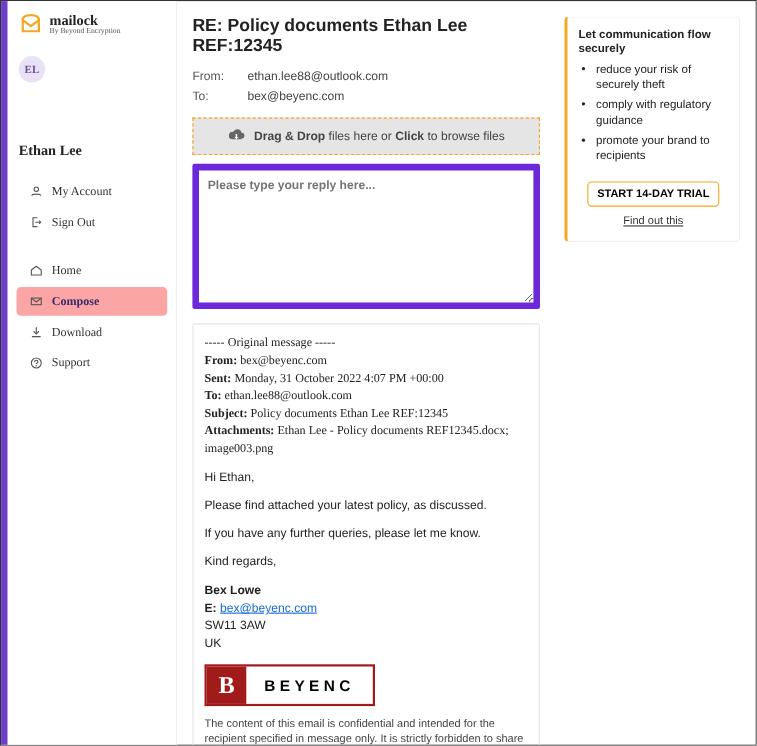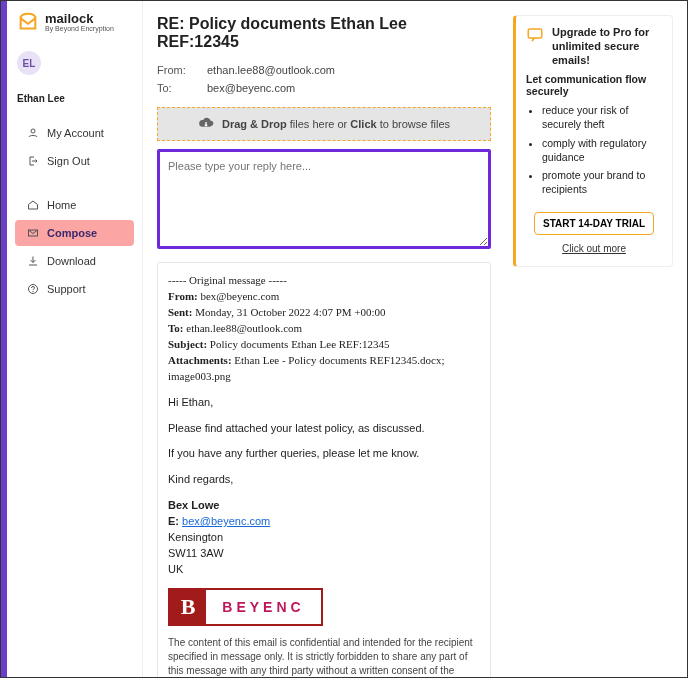--- a/index.html
+++ b/index.html
@@ -1,60 +1,60 @@
 <!DOCTYPE html>
 <html><head>
 <meta charset="utf-8">
 <style>
 * { box-sizing: border-box; margin: 0; padding: 0; }
 body { font-family: -apple-system, BlinkMacSystemFont, "Segoe UI", Arial, sans-serif; font-size: 12px; color: #222; background: #fff; }
 .app { display: flex; width: 688px; height: 678px; border: 1px solid #333; }
 .purplebar { width: 6px; background: #6b3fc9; }
 
-.sidebar { width: 136px; padding: 10px 0; border-right: 1px solid #eee; background:#fff; }
+.sidebar { width: 154px; padding: 10px 0; border-right: 1px solid #eee; background:#fff;font-family:Liberation Serif, serif; }
 .logo { display:flex; align-items:center; gap:6px; padding: 0 10px 12px 10px; }
 .logo-mark { width:22px; height:22px; }
 .logo-text { display:flex; flex-direction:column; line-height:1; }
 .logo-text .brand { font-weight:700; font-size:13px; color:#222; }
 .logo-text .tag { font-size:7px; color:#555; }
 
 .user { display:flex; align-items:flex-start; gap:18px; padding:6px 10px 14px 10px;flex-direction:column; }
 .avatar { width:24px; height:24px; border-radius:50%; background:#e9e2f6; color:#6b4ea3; display:flex; align-items:center; justify-content:center; font-size:10px; font-weight:600; }
-.uname { font-size:10px; font-weight:600; }
+.uname { font-size:13px; font-weight:600;margin-top:36px; }
 
 .navitem { display:flex; gap:8px; padding:7px 12px; font-size:11px; color:#333; cursor:pointer; border-radius:4px; margin:2px 8px;}
 .navitem .ico { width:12px; height:12px; display:inline-flex; align-items:center; justify-content:center; color:#555;}
 .navitem.active { background:#fca5a5; color:#3a2a6b; font-weight:600; }
 .navgap { height:14px; }
 
 .main { flex:1; padding:14px 14px 10px 14px; overflow:auto; display:flex; gap:22px; align-items:flex-start; }
 .col-left { flex:1; min-width:0; }
 .col-right { width:160px; }
 
 h1.title { font-size:16px; font-weight:700; margin-bottom:10px; }
 
 .meta-row { display:flex; font-size:11px; color:#555; padding:3px 0; }
 .meta-label { width:50px; color:#555; }
 .meta-val { color:#444; }
 
 .dropzone { margin-top:10px; border:1px dashed #f5a623; background:#e5e5e5; padding:8px; display:flex; align-items:center; justify-content:center; gap:8px; font-size:11px; color:#444; cursor:pointer; }
 .dropzone .cloud { width:16px; height:16px; color:#666; }
 
-.reply { width:100%; height:100px; margin-top:8px; border:3px solid #6d28d9; border-radius:2px; padding:8px; font-size:11px; color:#888; resize:vertical; font-family:inherit; }
+.reply { width:100%; height:132px; margin-top:8px; border:6px solid #6d28d9; border-radius:2px; padding:8px; font-size:11px; color:#888; resize:vertical; font-family:inherit;font-weight:bold; }
 
 .thread { margin-top:10px; border:1px solid #e5e5e5; border-radius:2px; padding:10px; font-size:11px; line-height:1.45; color:#222; }
 .thread p { margin-bottom:10px; }
 .thread .hdr { font-family: "Times New Roman", serif; font-size:11px; margin-bottom:10px; }
 .thread .hdr b { font-weight:700; }
 .sig-name { font-weight:700; }
 .sig a { color:#1869d6; text-decoration:underline; }
 
 .beyenc-logo { display:flex; align-items:center; width:155px; height:38px; border:2px solid #a11b1b; margin:10px 0; }
 .beyenc-logo .sq { width:36px; height:34px; background:#a11b1b; color:#fff; display:flex; align-items:center; justify-content:center; font-family:serif; font-size:22px; font-weight:700;}
-.beyenc-logo .wm { flex:1; text-align:center; font-family: Arial, sans-serif; letter-spacing:4px; font-size:14px; font-weight:600; color:#be185d;}
+.beyenc-logo .wm { flex:1; text-align:center; font-family: Arial, sans-serif; letter-spacing:4px; font-size:14px; font-weight:600; color:#000000;}
 .disclaimer { font-size:10px; color:#444; line-height:1.4; }
 
 .promo { border:1px solid #eee; border-left:3px solid #f5a623; border-radius:4px; padding:10px 10px 12px 10px; font-size:10.5px; }
 .promo-head { display:flex; gap:8px; align-items:flex-start; margin-bottom:6px; }
 .promo-head .ico { width:18px; height:18px; color:#f5a623; flex-shrink:0;}
 .promo-head .t { font-weight:700; line-height:1.25; font-size:11px; }
 .promo-sub { font-weight:700; margin-bottom:6px; font-size:10.5px;}
 .promo ul { padding-left:16px; margin-bottom:10px; }
 .promo li { margin-bottom:4px; line-height:1.35; }
 .btn-trial { display:block; margin:16px auto 8px; border:1.5px solid #f5a623; background:#fff; padding:5px 8px; font-size:10px; font-weight:700; border-radius:4px; cursor:pointer; }
@@ -178,49 +178,41 @@
           <b>Subject:</b> Policy documents Ethan Lee REF:12345<br>
           <b>Attachments:</b> Ethan Lee - Policy documents REF12345.docx; image003.png
         </div>
         <p>Hi Ethan,</p>
         <p>Please find attached your latest policy, as discussed.</p>
         <p>If you have any further queries, please let me know.</p>
         <p>Kind regards,</p>
         <div class="sig">
           <div class="sig-name">Bex Lowe</div>
           <div><b>E: </b><a href="#">bex@beyenc.com</a></div>
-          <div>Kensington</div>
           <div>SW11 3AW</div>
           <div>UK</div>
         </div>
         <div class="beyenc-logo">
           <div class="sq">B</div>
           <div class="wm">BEYENC</div>
         </div>
         <div class="disclaimer">The content of this email is confidential and intended for the recipient specified in message only. It is strictly forbidden to share any part of this message with any third party without a written consent of the sender. If you received this message by mistake, please reply to this message and follow with its deletion, so that we can ensure such a mistake does not occur in the future.</div>
       </div>
 
       
 
       
     </div>
 
     <aside class="col-right">
       <div class="promo">
-        <div class="promo-head">
-          <span class="ico"><svg viewBox="0 0 24 24" width="18" height="18" fill="none" stroke="#f5a623" stroke-width="2">
-                <rect x="3" y="4" width="18" height="12" rx="2"></rect>
-                <path d="M8 20l3-4"></path>
-              </svg></span>
-          <div class="t">Upgrade to Pro for unlimited secure emails!</div>
-        </div>
         <div class="promo-sub">Let communication flow securely</div>
         <ul>
           <li>reduce your risk of securely theft</li>
           <li>comply with regulatory guidance</li>
           <li>promote your brand to recipients</li>
         </ul>
         <button class="btn-trial">START 14-DAY TRIAL</button>
-        <div class="find-more">Click out more</div>
+        <div class="find-more">Find out this</div>
       </div>
     </aside>
   </main>
 </div>
 
 </body></html>

